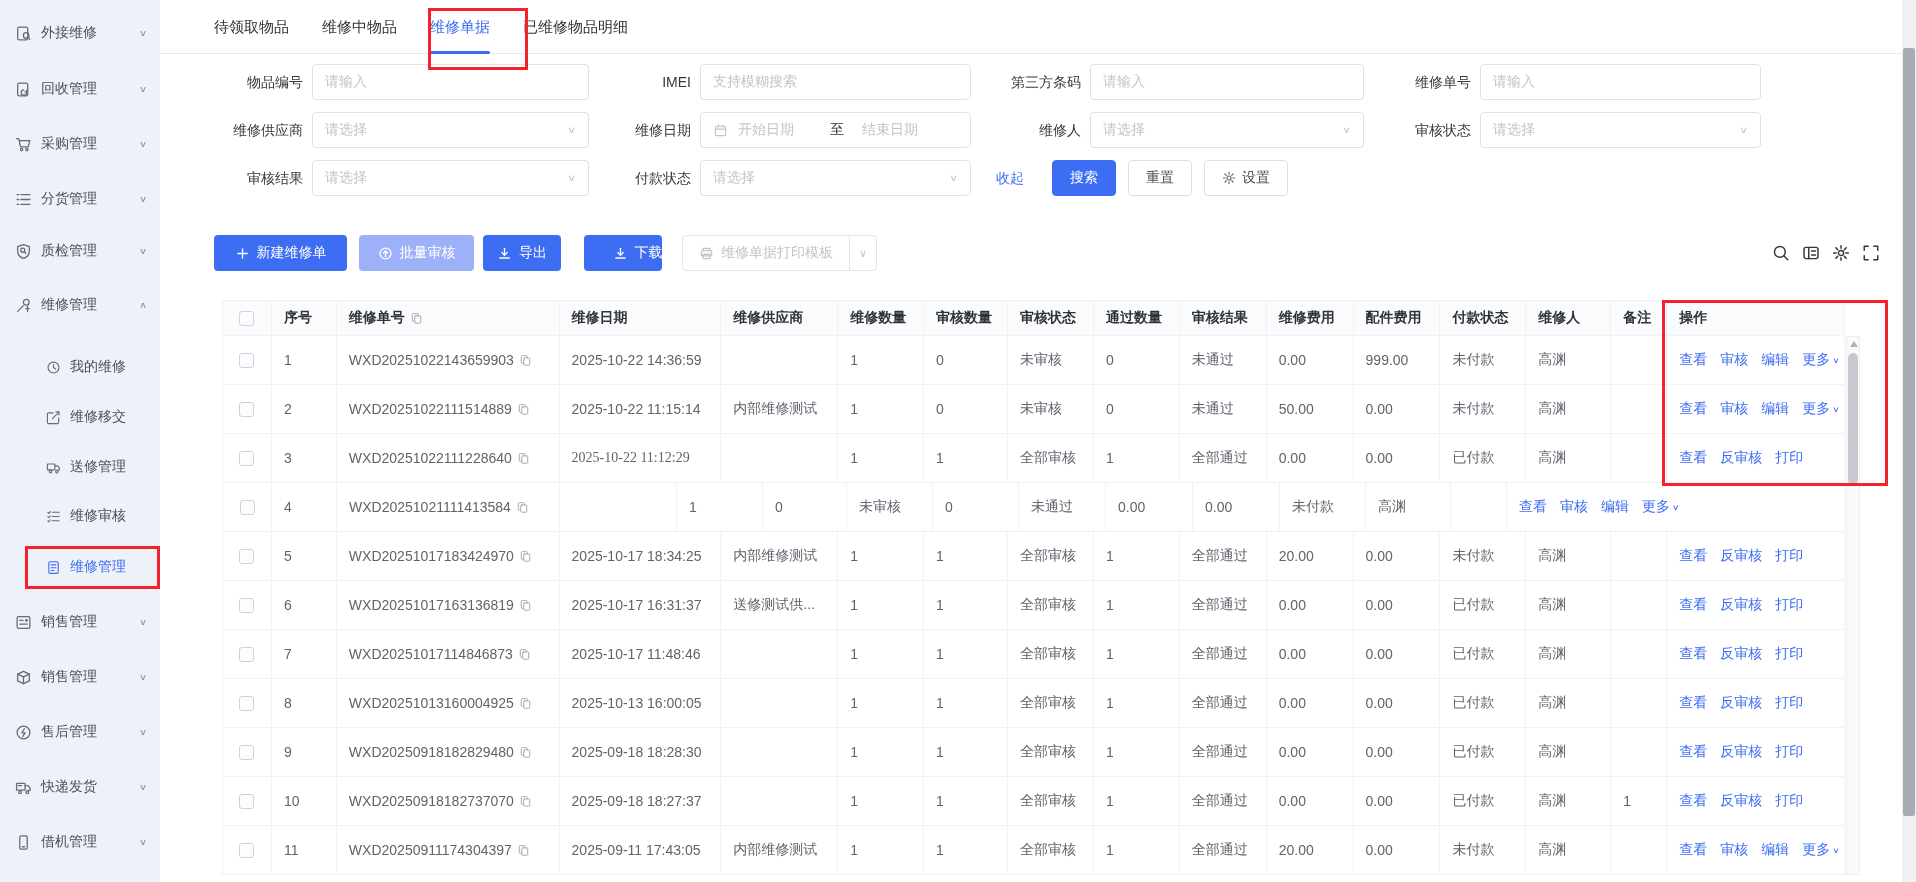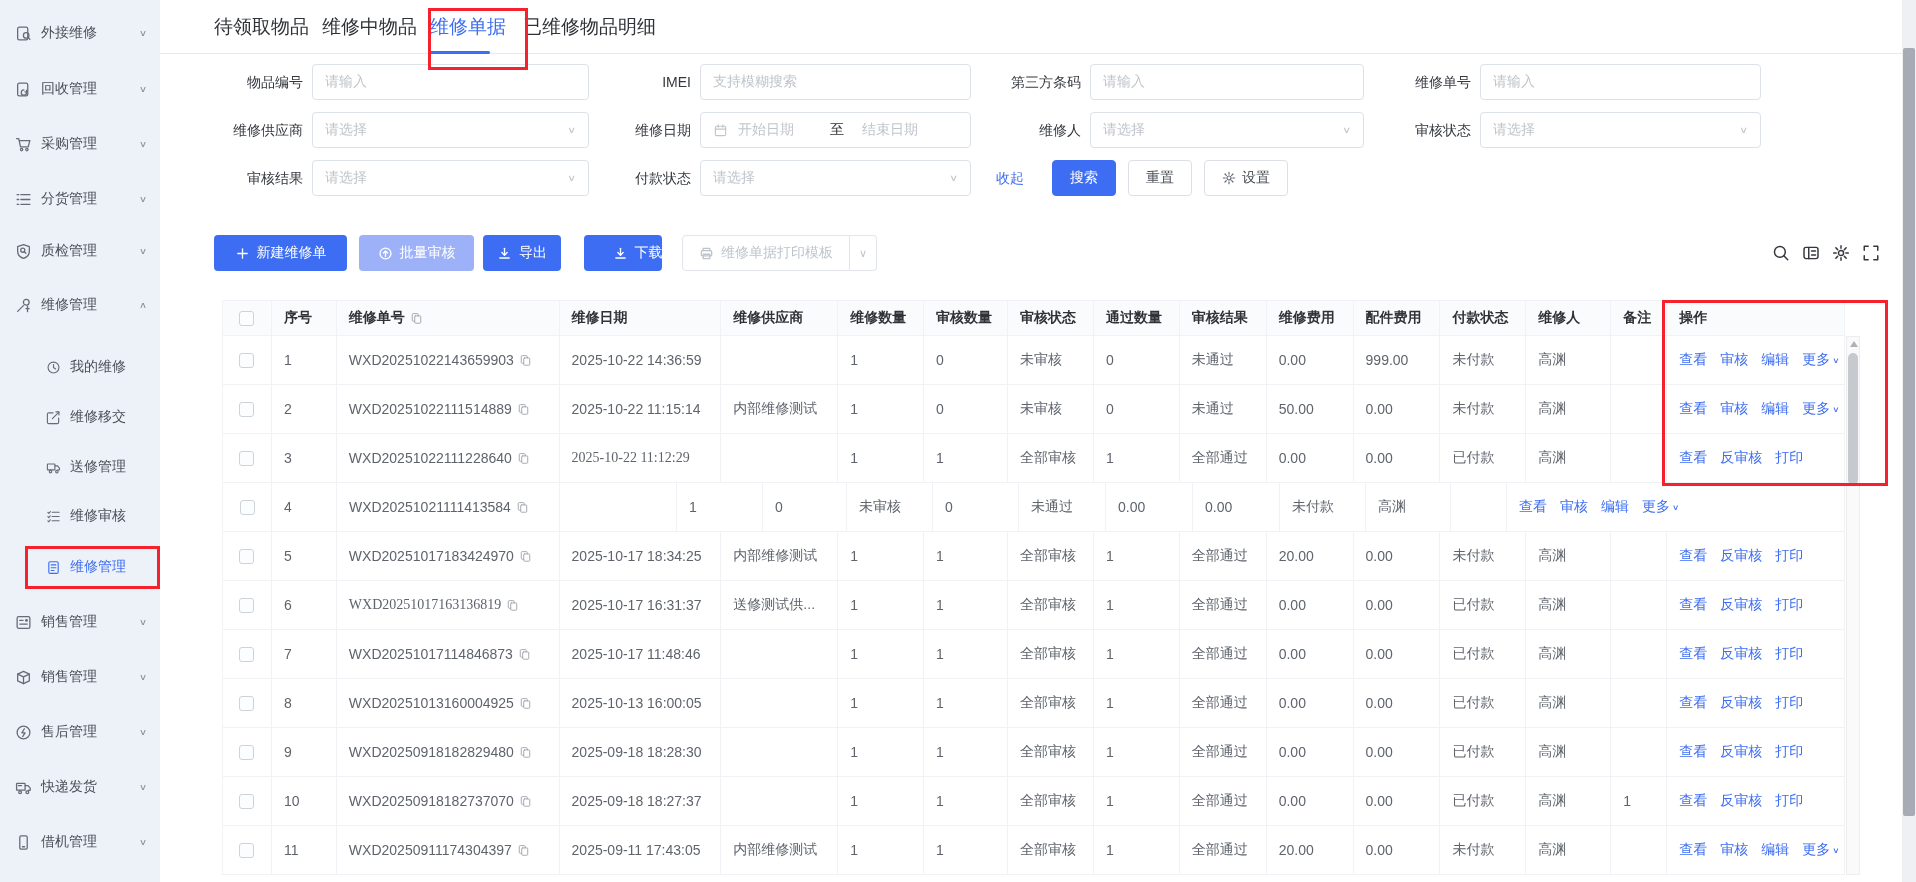--- a/index.html
+++ b/index.html
@@ -14,21 +14,21 @@
   .side-item .lbl { margin-left:9px; }
   .side-item .chev { position:absolute; right:13px; font-size:11px; color:#8b919b; transform:scaleY(.8); }
   .side-item.active { color:#3d6df2; }
   .side-item.active .ic { color:#3d6df2; }
   .side-item.active::before { content:""; position:absolute; left:12px; right:8px; top:2px; bottom:2px; background:#e5eaf7; border-radius:4px; z-index:-1; }
 
   
   .main { position:absolute; left:160px; top:0; width:1756px; height:882px; }
 
   .tabbar { position:absolute; left:0; top:0; width:1742px; height:54px; border-bottom:1px solid #e7eaf0; background:#fff; }
-  .tab { position:absolute; top:0; height:54px; line-height:54px; font-size:19px; color:#2f3338; cursor:pointer; white-space:nowrap; }
+  .tab { position:absolute; top:0; height:54px; line-height:54px; font-size:15px; color:#2f3338; cursor:pointer; white-space:nowrap; }
   .tab.active { color:#3d6df2; }
   .tab-underline { position:absolute; top:51px; height:3px; background:#3d6df2; border-radius:2px; }
 
   .f-label { position:absolute; width:140px; height:36px; line-height:36px; text-align:right; font-size:14px; color:#33373d; }
   .f-input { position:absolute; height:36px; border:1px solid #dde1e8; border-radius:4px; background:#fff; display:flex; align-items:center; padding:0 12px; font-size:14px; cursor:text; }
   .f-input .ph { color:#c0c4cc; flex:1; white-space:nowrap; overflow:hidden; }
   .f-input .sarrow { color:#c0c4cc; font-size:12px; transform:scaleY(.75); }
   .f-input.select { cursor:pointer; }
   .f-input.daterange .cal { color:#c0c4cc; margin-right:10px; display:inline-flex; }
   .f-input.daterange .ph { flex:none; width:86px; }
@@ -615,21 +615,21 @@
           <span class="alink">查看</span>
           <span class="alink">反审核</span>
           <span class="alink">打印</span>
         </div>
       </div>
       <div class="trow">
         <div class="tcell c-check" style="width: 49px;">
           <span class="cbx"></span>
         </div>
         <div class="tcell" style="width: 65px;">6</div>
-        <div class="tcell" style="width: 223px; font-family: Liberation Serif, serif;">
+        <div class="tcell" style="width: 223px;">
           <span>WXD20251017163136819</span>
           <span class="copy-ic">
             <svg width="13" height="13" viewBox="0 0 16 16" fill="none" stroke="currentColor" stroke-width="1.2" stroke-linecap="round" stroke-linejoin="round">
               <rect x="5.8" y="4.8" width="7.4" height="9" rx="1"></rect>
               <path d="M10.2 4.8V3.2A1.2 1.2 0 0 0 9 2H4A1.2 1.2 0 0 0 2.8 3.2v7A1.2 1.2 0 0 0 4 11.4h1.8"></path>
             </svg>
           </span>
         </div>
         <div class="tcell" style="width: 162px;">2025-10-17 16:31:37</div>
         <div class="tcell" style="width: 117px;">送修测试供...</div>

